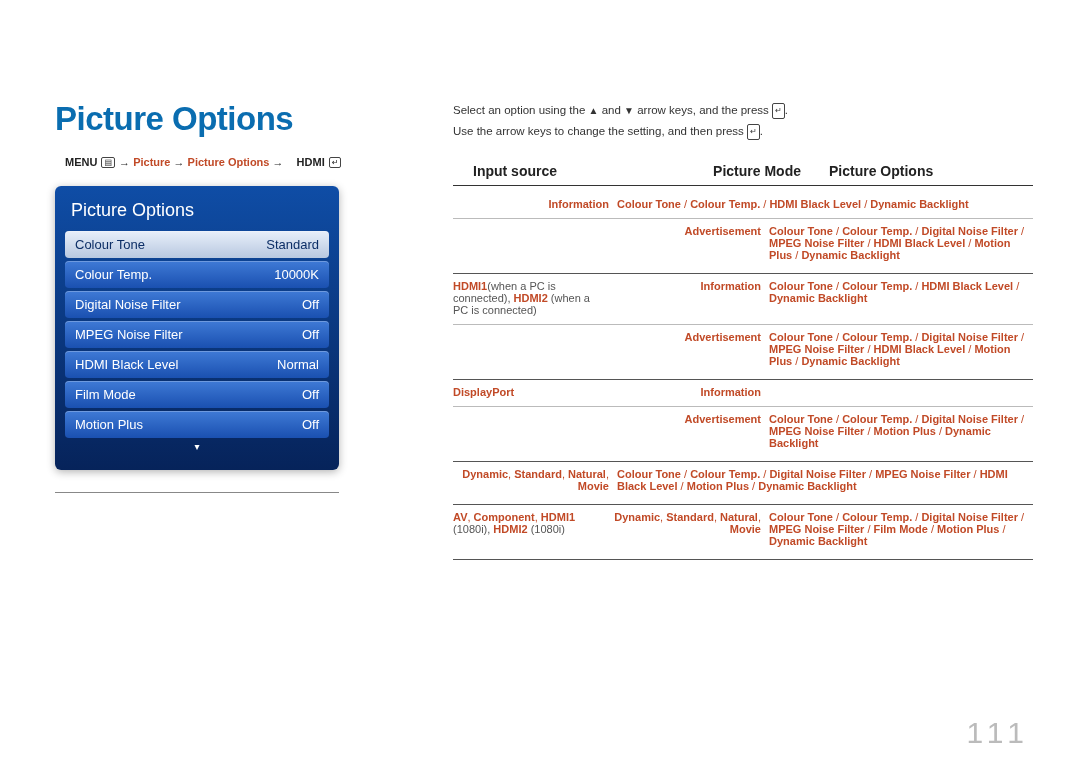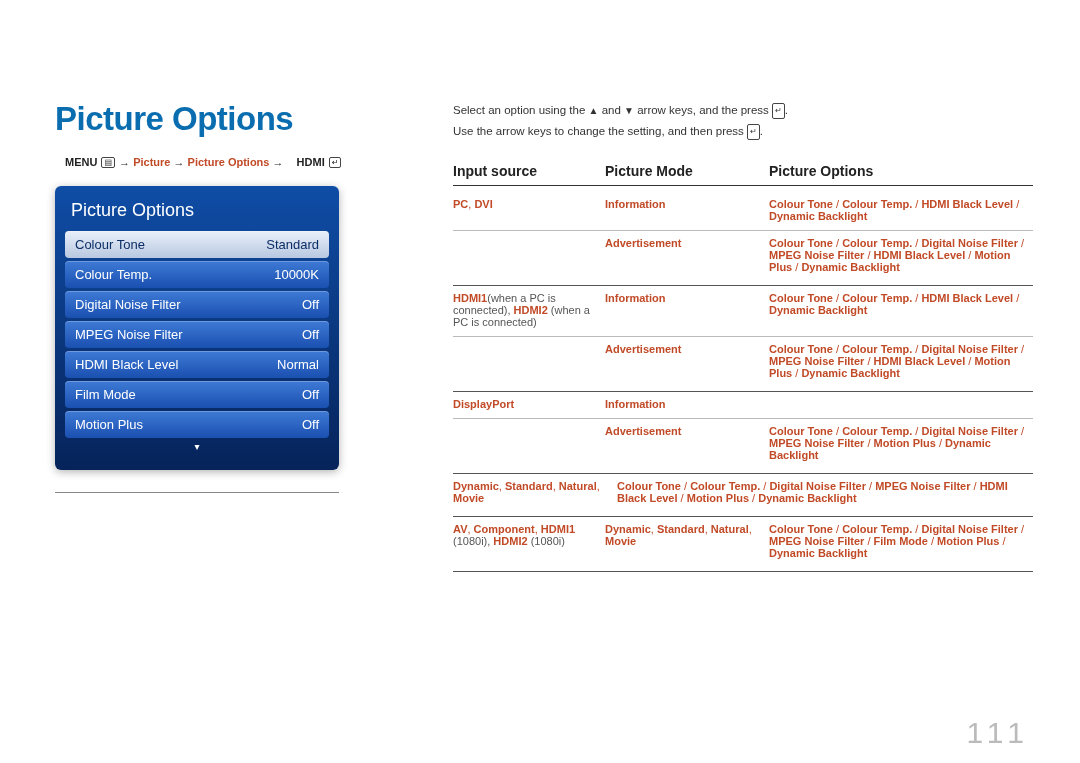--- a/index.html
+++ b/index.html
@@ -94,23 +94,23 @@
   .tbl {
     width: 100%;
     font-size: 11px;
   }
   .tbl-head {
     display:flex;
     border-bottom: 1px solid #333;
     padding-bottom: 6px;
     margin-bottom: 6px;
   }
-  .tbl-head > div { font-weight: bold; font-size: 14px; color:#222; }
+  .tbl-head > div { font-weight: bold; font-size: 14px; color:#222;margin-left:20px; }
   .c1 { width: 152px; flex-shrink:0; padding-right:8px; }
-  .c2 { width: 164px; flex-shrink:0; padding-right:8px; }
+  .c2 { width: 164px; flex-shrink:0; padding-right:8px;text-align:right; }
   .c3 { flex: 1; }
   .tbl-group { border-bottom: 1px solid #555; padding: 4px 0; }
   .tbl-row { display:flex; padding: 2px 0 8px 0; }
   .tbl-subrow { display:flex; border-top: 1px solid #bbb; padding: 6px 0 8px 0; }
   .accent2 { color: #c14a27; font-weight: bold; }
   .sep { color: #c14a27; font-weight: normal; }
   .plain { color:#555; font-weight:normal; }
   .page-num {
     position: absolute;
     right: 50px;
@@ -191,21 +191,20 @@
 
   <div class="tbl">
     <div class="tbl-head">
       <div class="c1">Input source</div>
       <div class="c2">Picture Mode</div>
       <div class="c3">Picture Options</div>
     </div>
     <div id="tbl-body">
         <div class="tbl-group">
           <div class="tbl-row">
-            <div class="c1"><span class="accent2">PC</span><span class="sep">, </span><span class="accent2">DVI</span></div>
             <div class="c2"><span class="accent2">Information</span></div>
             <div class="c3"><span class="accent2">Colour Tone</span><span class="sep"> / </span><span class="accent2">Colour Temp.</span><span class="sep"> / </span><span class="accent2">HDMI Black Level</span><span class="sep"> / </span><span class="accent2">Dynamic Backlight</span></div>
           </div>
           <div class="tbl-subrow">
             <div class="c1"></div>
             <div class="c2"><span class="accent2">Advertisement</span></div>
             <div class="c3"><span class="accent2">Colour Tone</span><span class="sep"> / </span><span class="accent2">Colour Temp.</span><span class="sep"> / </span><span class="accent2">Digital Noise Filter</span><span class="sep"> / </span><span class="accent2">MPEG Noise Filter</span><span class="sep"> / </span><span class="accent2">HDMI Black Level</span><span class="sep"> / </span><span class="accent2">Motion Plus</span><span class="sep"> / </span><span class="accent2">Dynamic Backlight</span></div>
           </div>
         </div>
         <div class="tbl-group">

